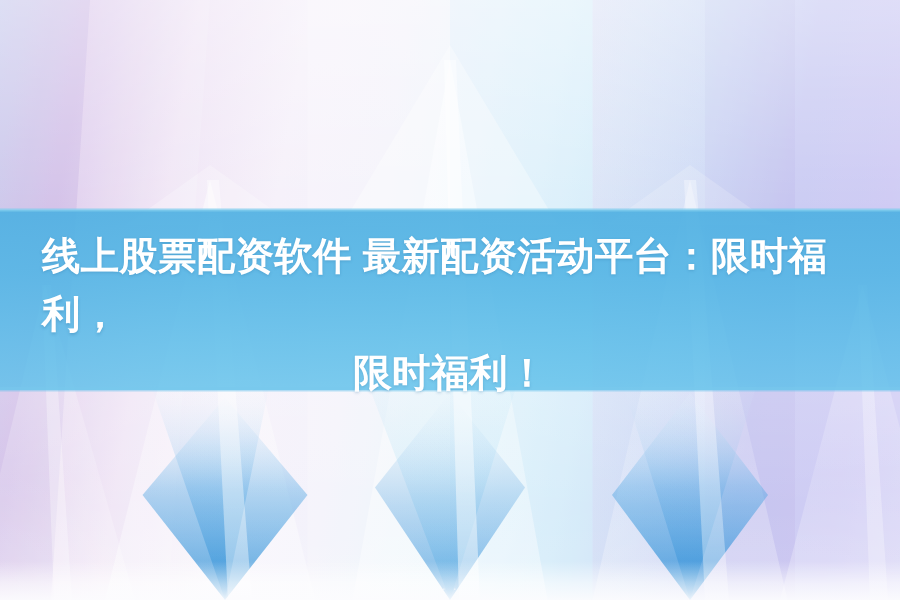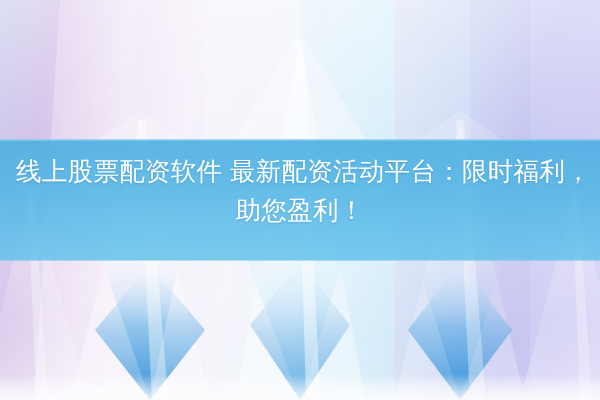--- a/index.html
+++ b/index.html
@@ -77,27 +77,27 @@
     pointer-events:none;
   }
 
   
   #headline {
     position:absolute;
     left:0; top:152px;
     width:600px;
     text-align:center;
     color:#ffffff;
-    font-weight:normal;
+    font-weight:bold;
     font-size:25.5px;
     line-height:39px;
     letter-spacing:0.3px;
     text-shadow:0 1px 2px rgba(40,110,160,0.30);
     white-space:normal;
-    padding:0 8px;
+    padding:0 20px;
   }
   #headline .ln { display:block; }
   #headline .ln1 { text-align:left; padding-left:8px; }
   #headline .ln2 { text-align:center; }
 
   
   #watermark {
     position:absolute;
     left:0; bottom:3px; width:600px;
     text-align:center;
@@ -194,18 +194,18 @@
 
   <div class="band-top"></div>
   <div class="band-mid"></div>
   <div class="band-mid-edge-top"></div>
   <div class="band-mid-edge-bot"></div>
   <div class="band-low"></div>
   <div class="bottom-fade"></div>
 
   <div id="headline">
     <span class="ln ln1">线上股票配资软件 最新配资活动平台：限时福利，</span>
-    <span class="ln ln2">助您盈利！</span>
+    <span class="ln ln2">限时福利！</span>
   </div>
 
   <div id="watermark">· ·</div>
 
 </div>
 
 </body></html>

